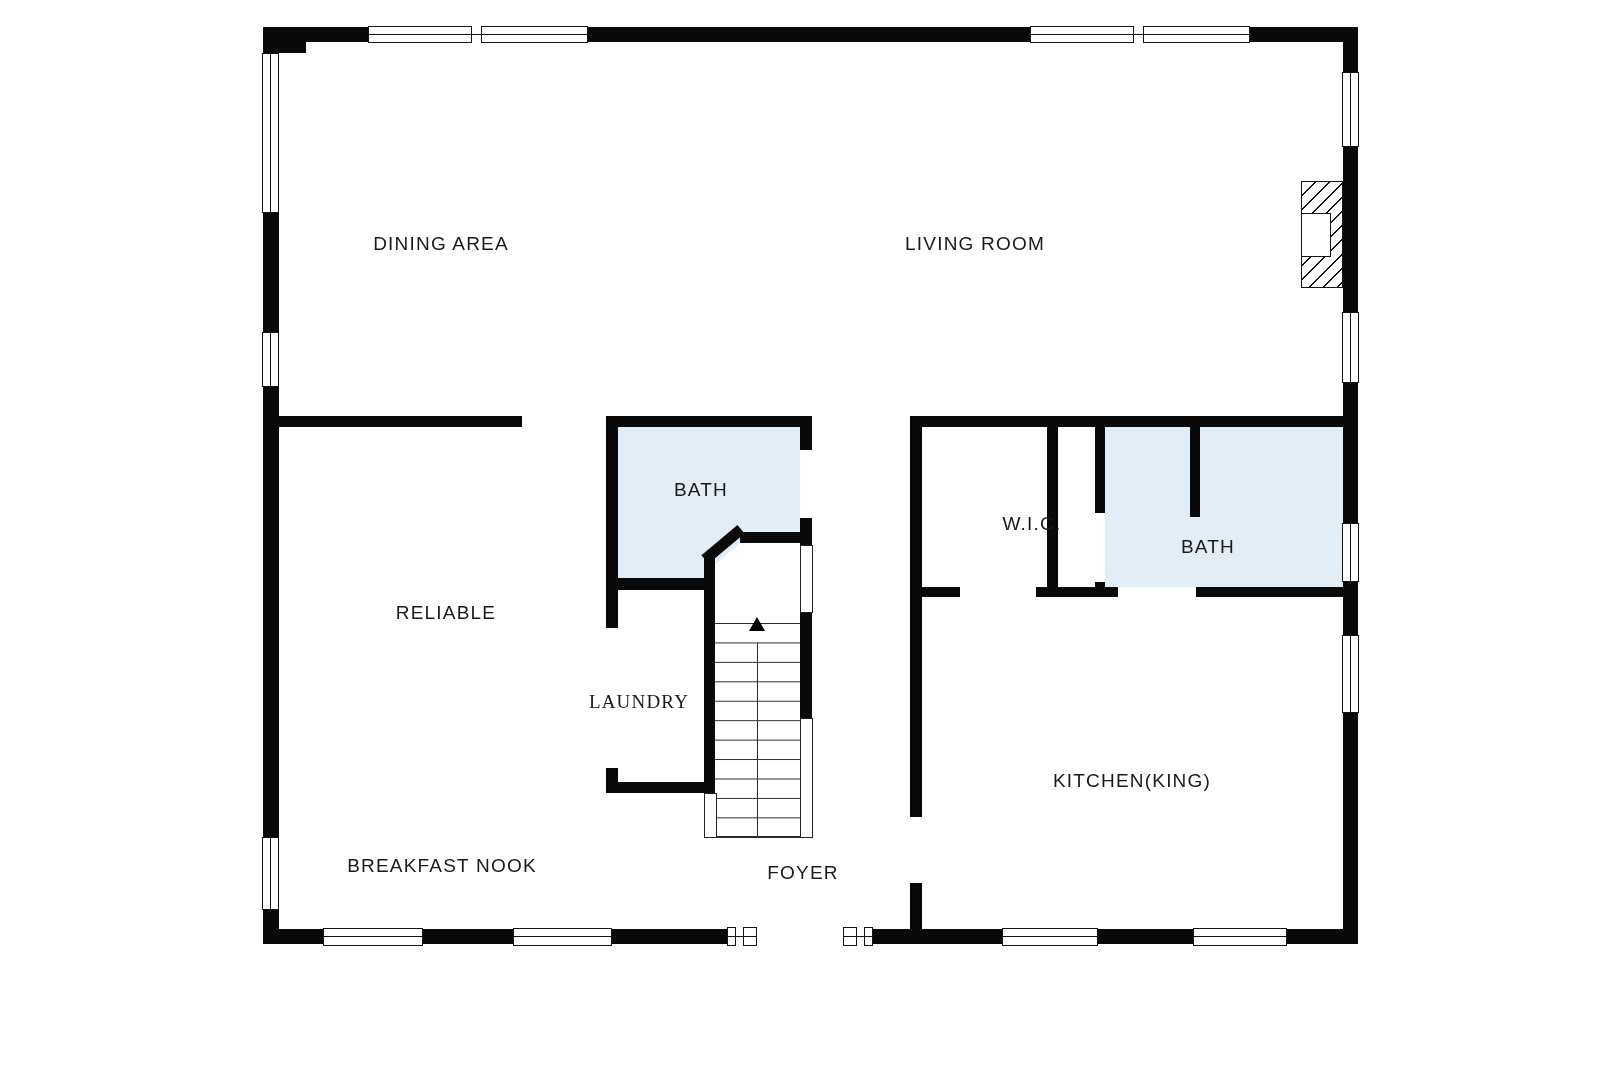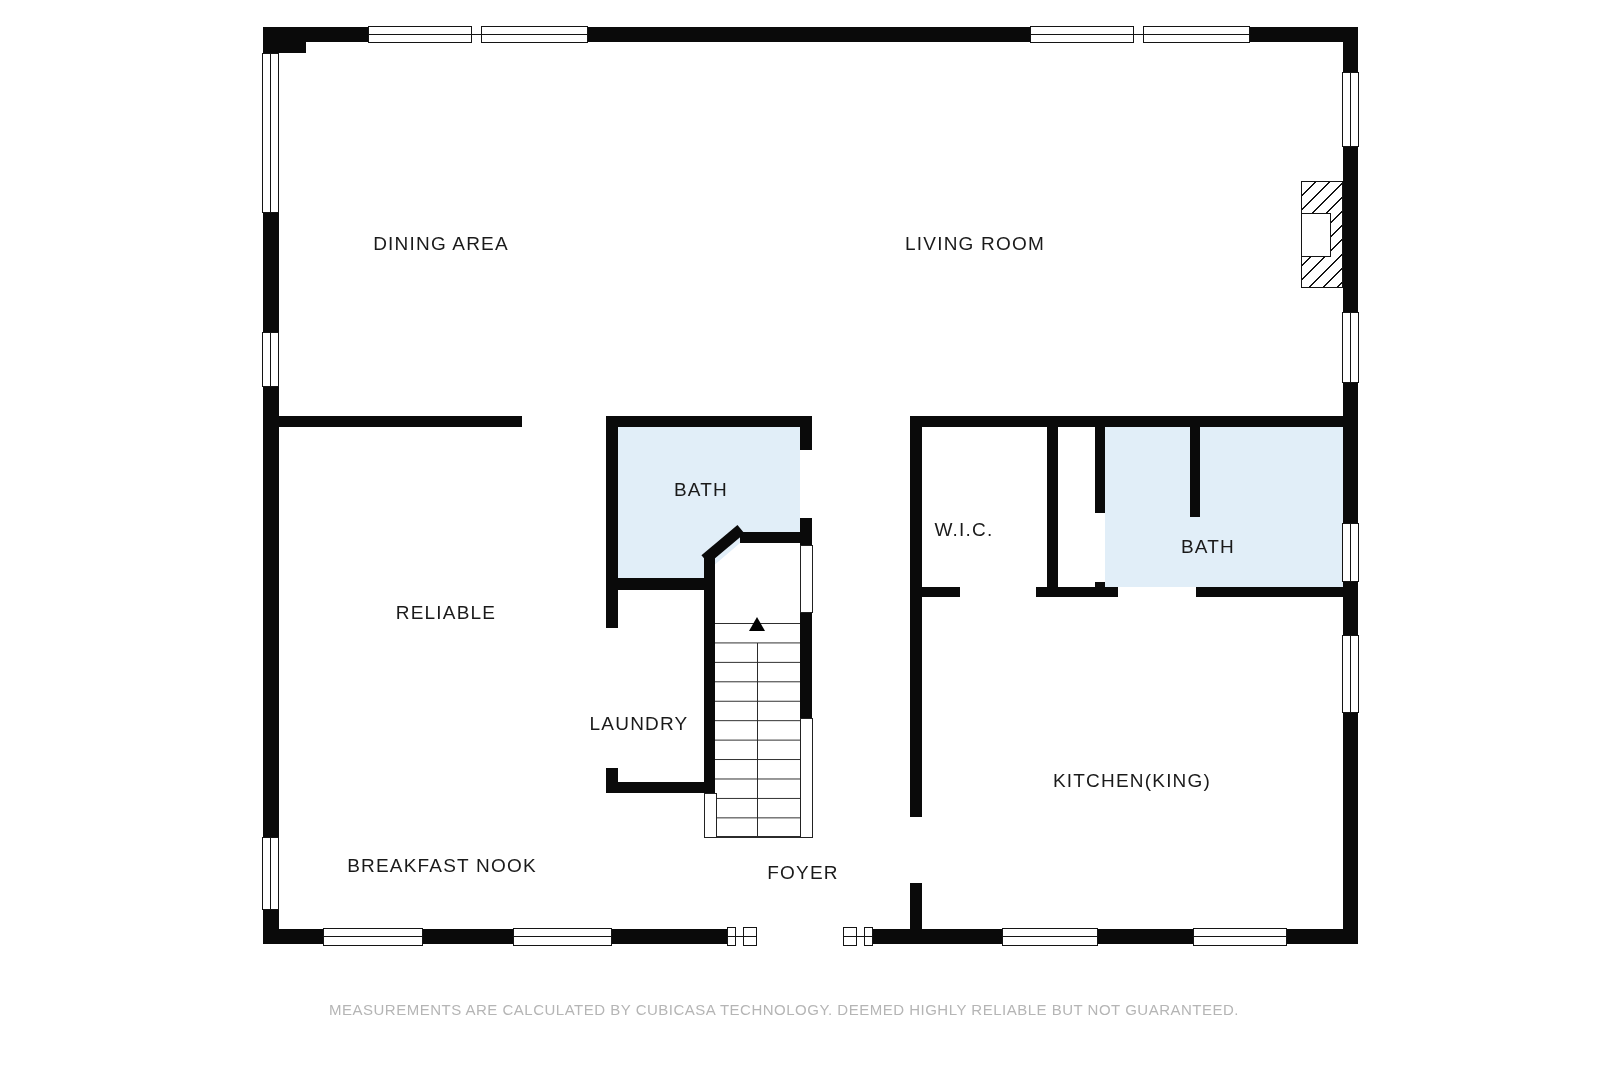--- a/index.html
+++ b/index.html
@@ -123,22 +123,21 @@
   </div>
   <div class="stairline" style="left:704px;top:836px;width:109px;height:2px;"></div>
   <div class="rail" style="left:704px;top:793px;width:13px;height:45px;"></div>
   <div class="rail" style="left:800px;top:718px;width:13px;height:120px;"></div>
   <div class="rail" style="left:800px;top:545px;width:13px;height:68px;"></div>
 
   <div class="label" style="left:441px;top:244px;">DINING AREA</div>
   <div class="label" style="left:975px;top:244px;">LIVING ROOM</div>
   <div class="label" style="left:446px;top:613px;">RELIABLE</div>
   <div class="label" style="left:701px;top:490px;">BATH</div>
-  <div class="label" style="left:964px;top:524px;margin-top:6px;">W.I.C.</div>
+  <div class="label" style="left:1032px;top:524px;">W.I.C.</div>
   <div class="label" style="left:1208px;top:547px;">BATH</div>
-  <div class="label" style="left:639px;top:724px;">LAUNDRY</div>
+  <div class="label" style="left:639px;top:702px;font-family:Liberation Serif, serif;">LAUNDRY</div>
   <div class="label" style="left:1132px;top:781px;">KITCHEN(KING)</div>
   <div class="label" style="left:442px;top:866px;text-align:center;">BREAKFAST NOOK</div>
   <div class="label" style="left:803px;top:873px;">FOYER</div>
 
-  <div class="disclaimer">MEASUREMENTS ARE CALCULATED BY CUBICASA TECHNOLOGY. DEEMED HIGHLY RELIABLE BUT NOT GUARANTEED.</div>
 
 </div>
 
 </body></html>

